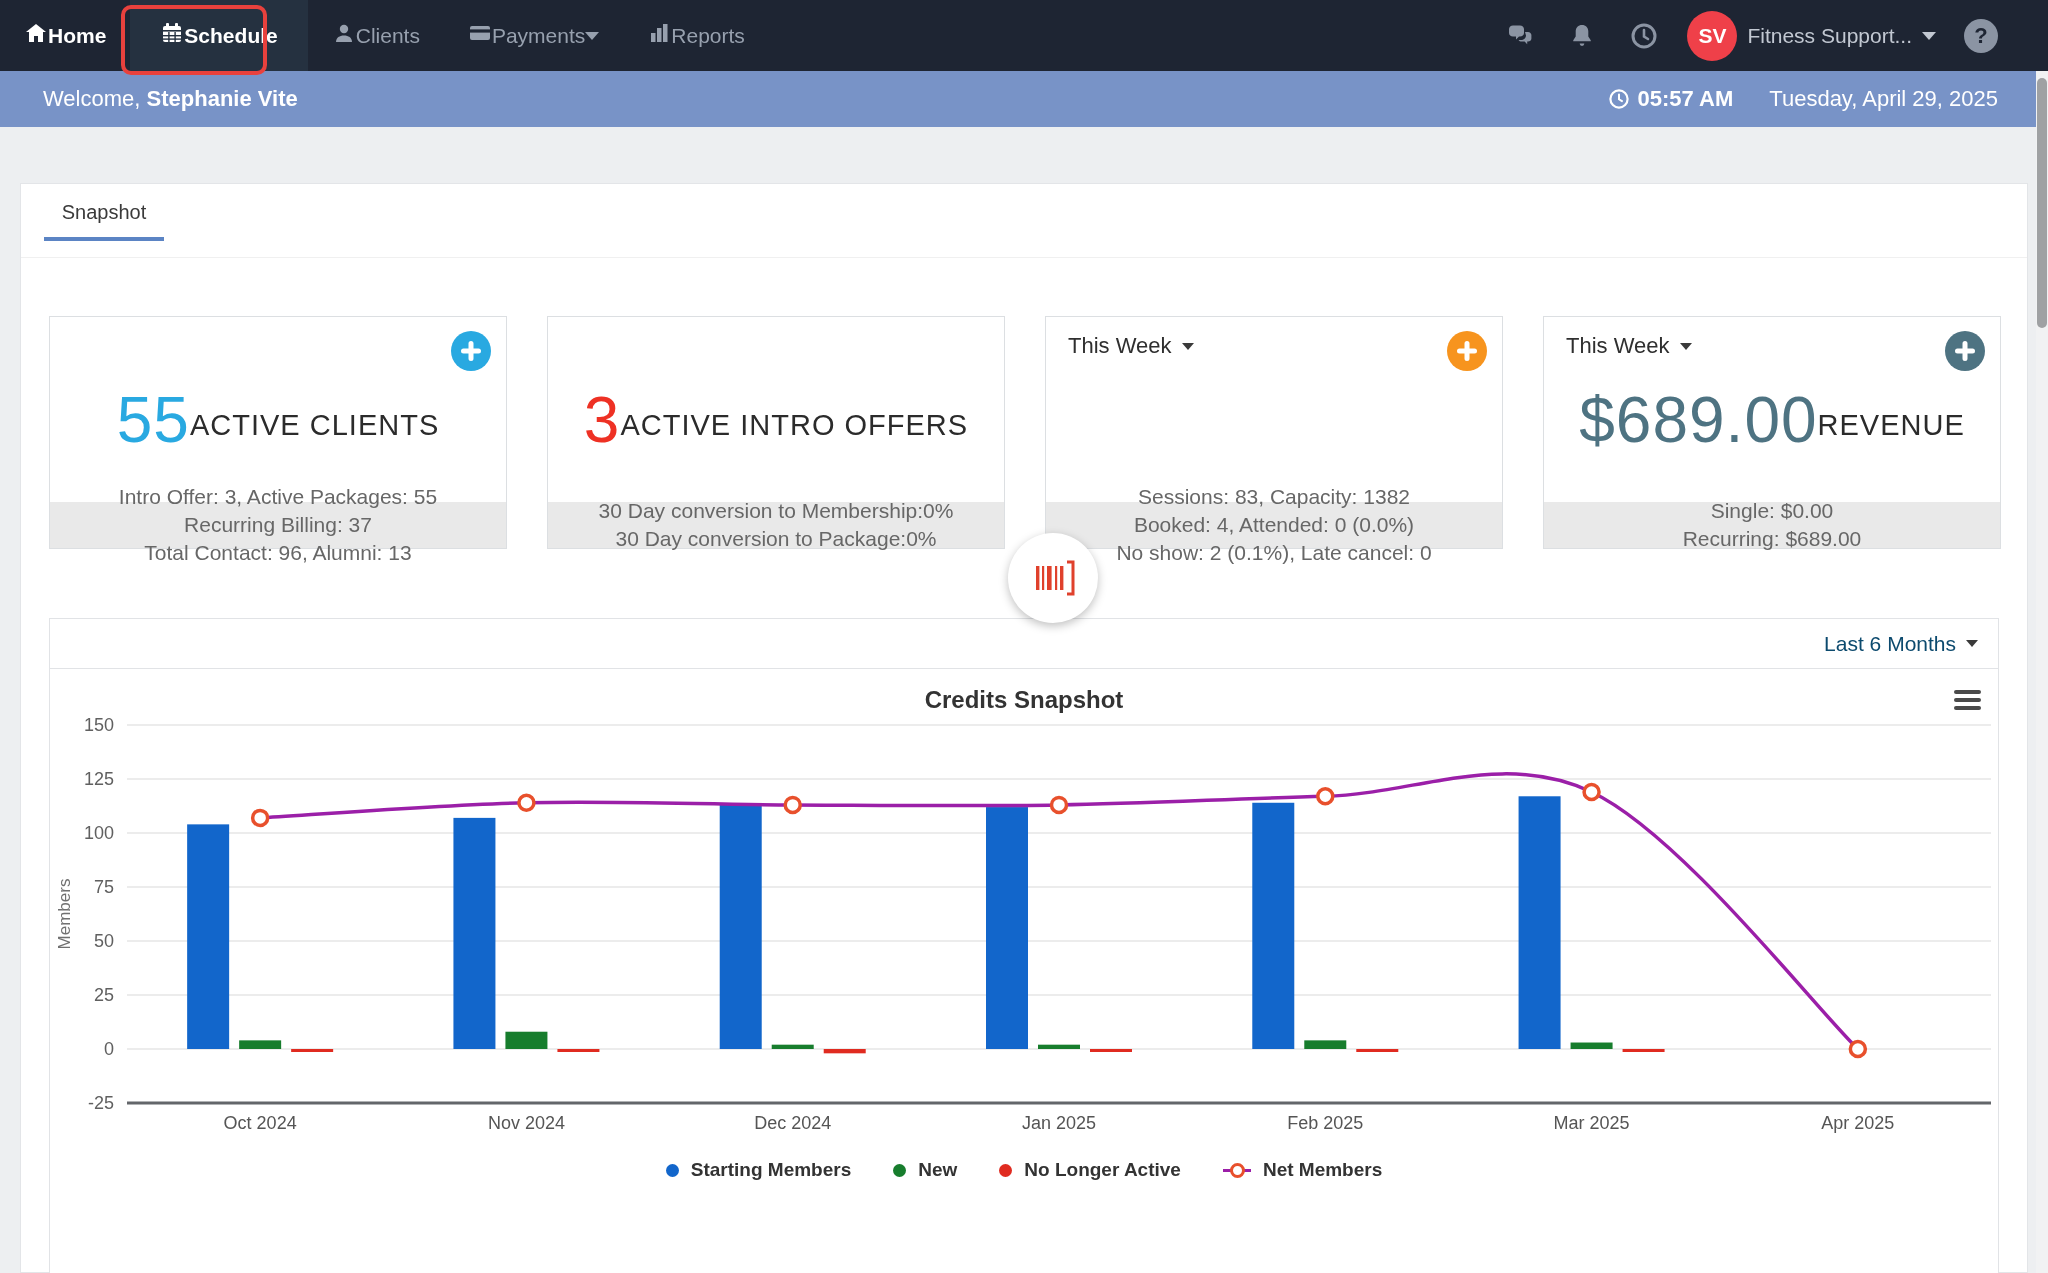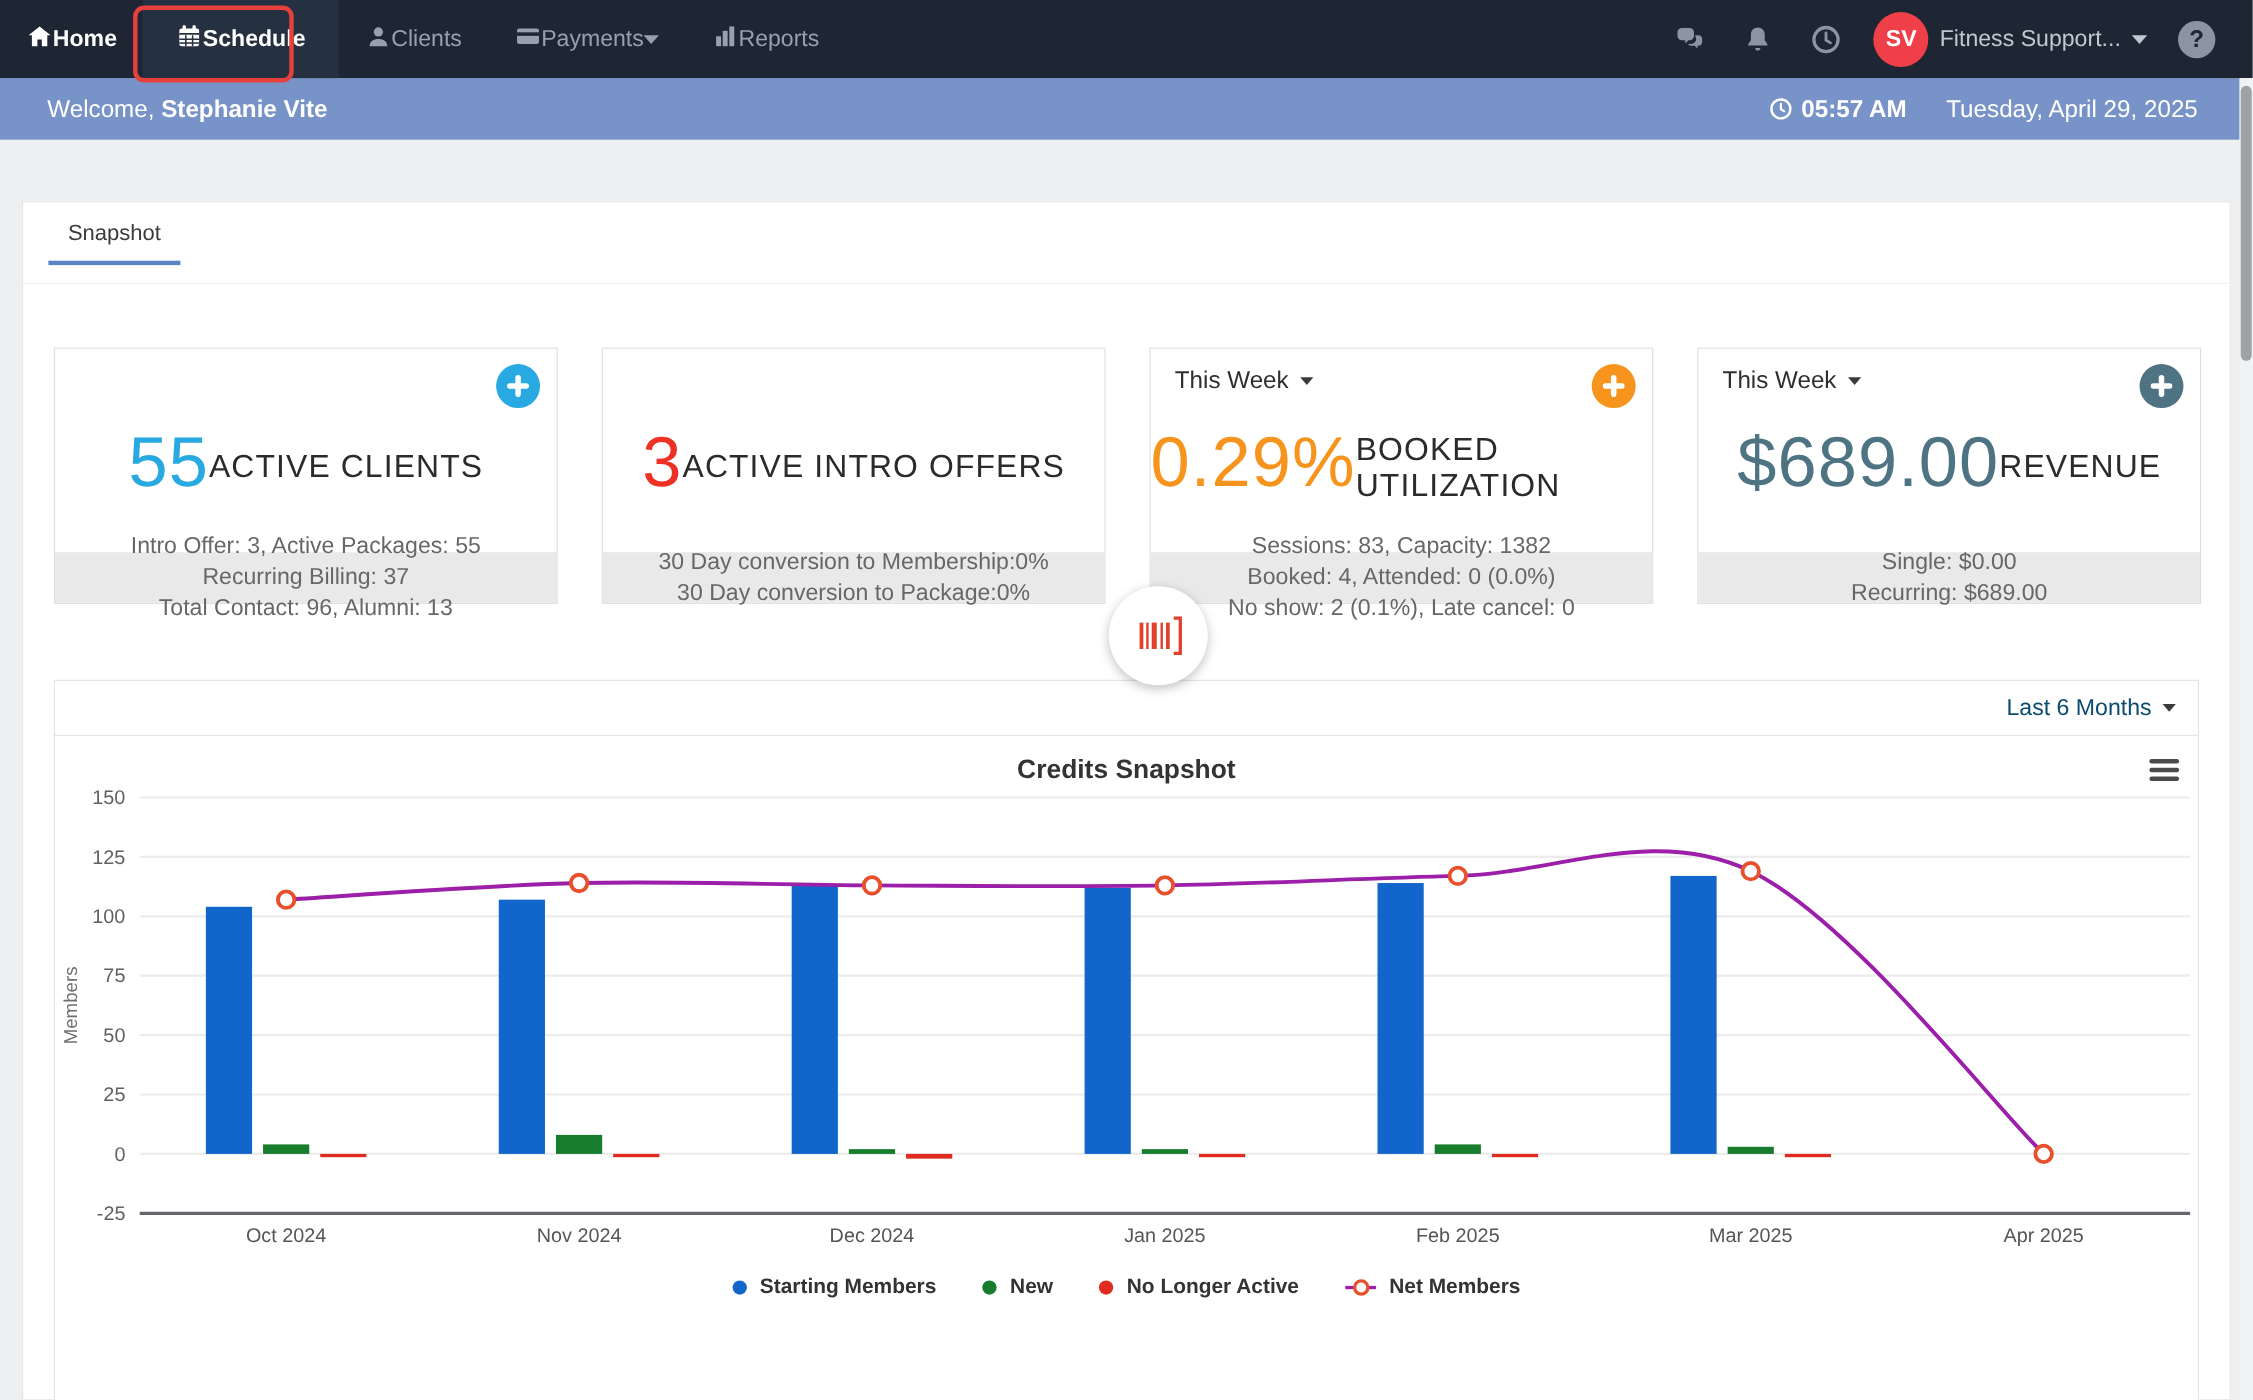--- a/index.html
+++ b/index.html
@@ -11,21 +11,21 @@
     -webkit-font-smoothing:antialiased;
   }
   
   .topnav{position:absolute;left:0;top:0;width:2048px;height:71px;background:#1e2533;display:flex;align-items:center;z-index:20;}
   .nav-left{display:flex;align-items:stretch;height:100%;}
   .nav-item{display:flex;align-items:center;padding:0 24px;font-size:21px;color:#97a0ae;cursor:pointer;}
   .nav-item svg{flex:0 0 auto;}
   .nav-item.active{color:#ffffff;font-weight:bold;}
   .nav-item.tile{background:#253140;color:#ffffff;font-weight:bold;padding:0 30px;}
   .annotation-box{position:absolute;left:121px;top:5px;width:146px;height:70px;border:4px solid #e8413d;border-radius:10px;z-index:60;pointer-events:none;}
-  .nav-right{margin-left:auto;display:flex;align-items:center;padding-right:34px;}
+  .nav-right{margin-left:auto;display:flex;align-items:center;padding-right:50px;}
   .nav-icon{width:34px;height:34px;display:flex;align-items:center;justify-content:center;margin-left:28px;cursor:pointer;}
   .avatar{width:50px;height:50px;border-radius:50%;background:#ef4049;color:#fff;font-weight:bold;font-size:21px;display:flex;align-items:center;justify-content:center;margin-left:26px;cursor:pointer;}
   .account{display:flex;align-items:center;gap:10px;margin-left:10px;color:#c2c8d2;font-size:21px;cursor:pointer;}
   .caret{width:0;height:0;border-left:7px solid transparent;border-right:7px solid transparent;border-top:8px solid currentColor;display:inline-block;}
   .help-circle{width:34px;height:34px;border-radius:50%;background:#8b94a3;color:#1e2533;font-weight:bold;font-size:22px;display:flex;align-items:center;justify-content:center;margin-left:28px;cursor:pointer;}
   
   .welcomebar{position:absolute;left:0;top:71px;width:2036px;height:56px;background:#7893c7;color:#fff;display:flex;align-items:center;padding:0 38px 0 43px;font-size:22px;z-index:5;}
   .welcome-right{margin-left:auto;display:flex;align-items:center;gap:14px;}
   .welcome-time{font-weight:bold;display:flex;align-items:center;gap:8px;}
   .welcome-date{margin-left:22px;}
@@ -206,24 +206,20 @@
 
     <div class="card">
       <div class="period">
         <span>This Week</span>
           <span class="caret"></span>
       </div>
       <div class="plus-btn" style="background: rgb(247, 148, 30);">
         <svg width="20" height="20" viewBox="0 0 20 20">
             <path d="M10 2.5v15M2.5 10h15" stroke="#fff" stroke-width="5" stroke-linecap="round"></path>
           </svg>
-      </div>
-      <div class="card-main">
-        <div class="card-value" style="color: rgb(247, 148, 30);">0.29%</div>
-        <div class="card-label">BOOKED UTILIZATION</div>
       </div>
       <div class="card-footer">
         <div>Sessions: 83, Capacity: 1382</div>
         <div>Booked: 4, Attended: 0 (0.0%)</div>
         <div>No show: 2 (0.1%), Late cancel: 0</div>
       </div>
     </div>
 
     <div class="card">
       <div class="period">

